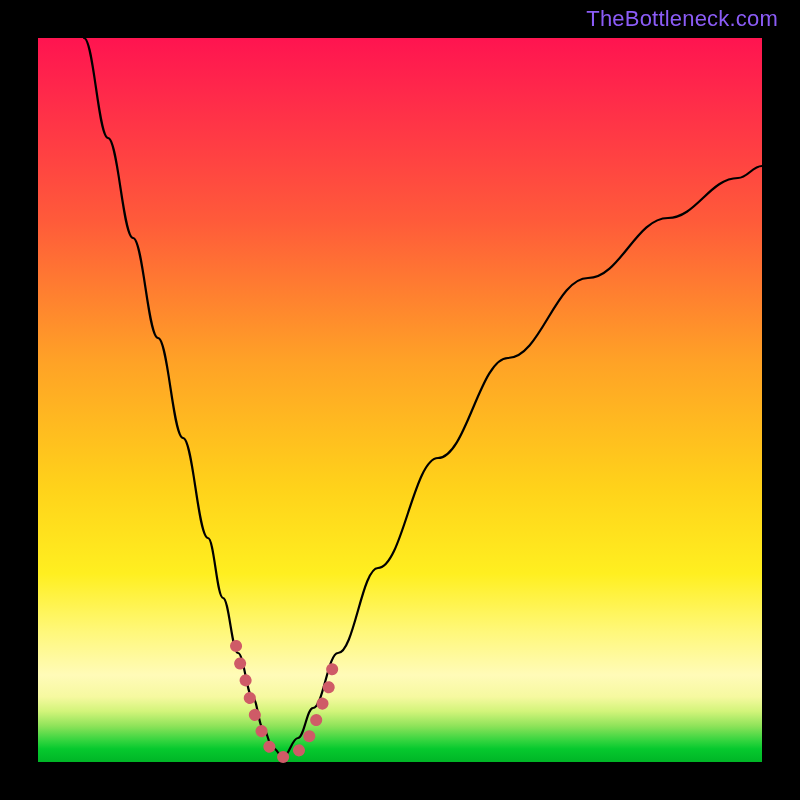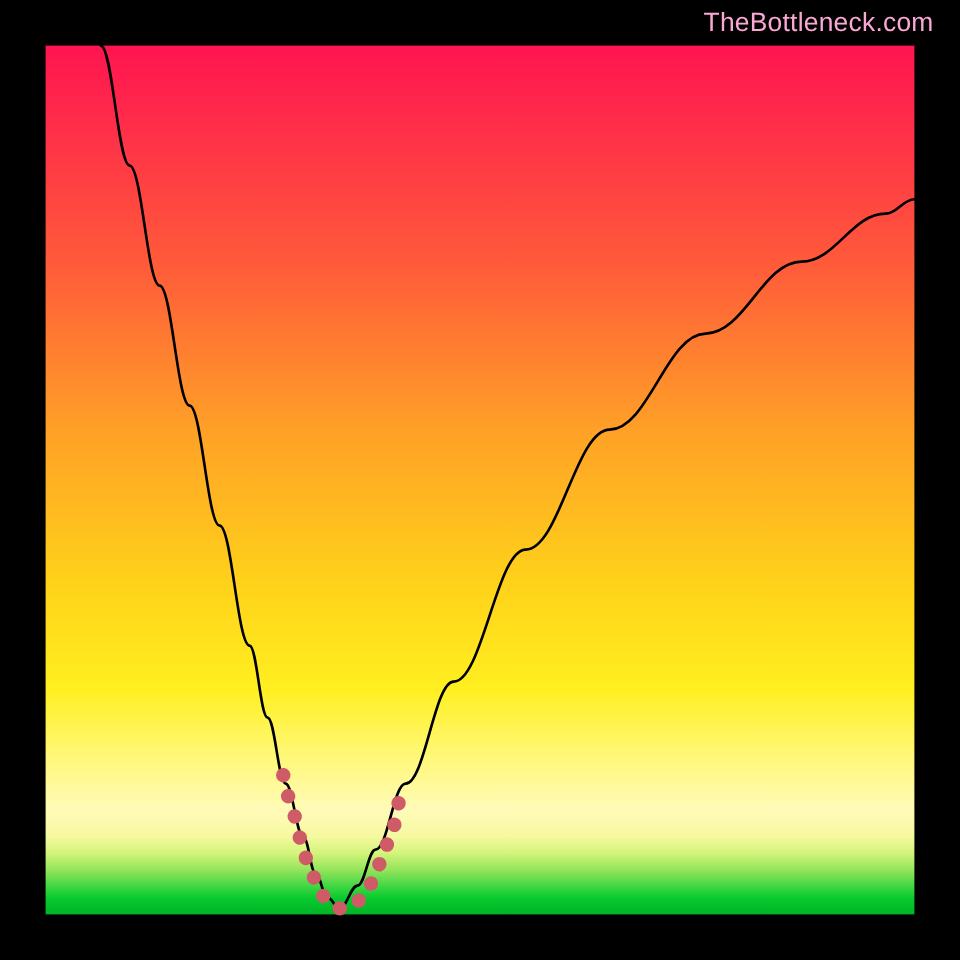--- a/index.html
+++ b/index.html
@@ -41,21 +41,21 @@
       #8fe35a 95%,
       #35d53f 97%,
       #06c92e 98.2%,
       #00b526 100%
     );
   }
   .watermark {
     position: absolute;
     top: 6px;
     right: 22px;
-    color: #f9a8d4;
+    color: #8b5cf6;
     font-size: 22px;
     font-weight: 500;
     letter-spacing: 0.2px;
     user-select: none;
   }
   svg.curves {
     position: absolute;
     left: 0;
     top: 0;
     width: 724px;

